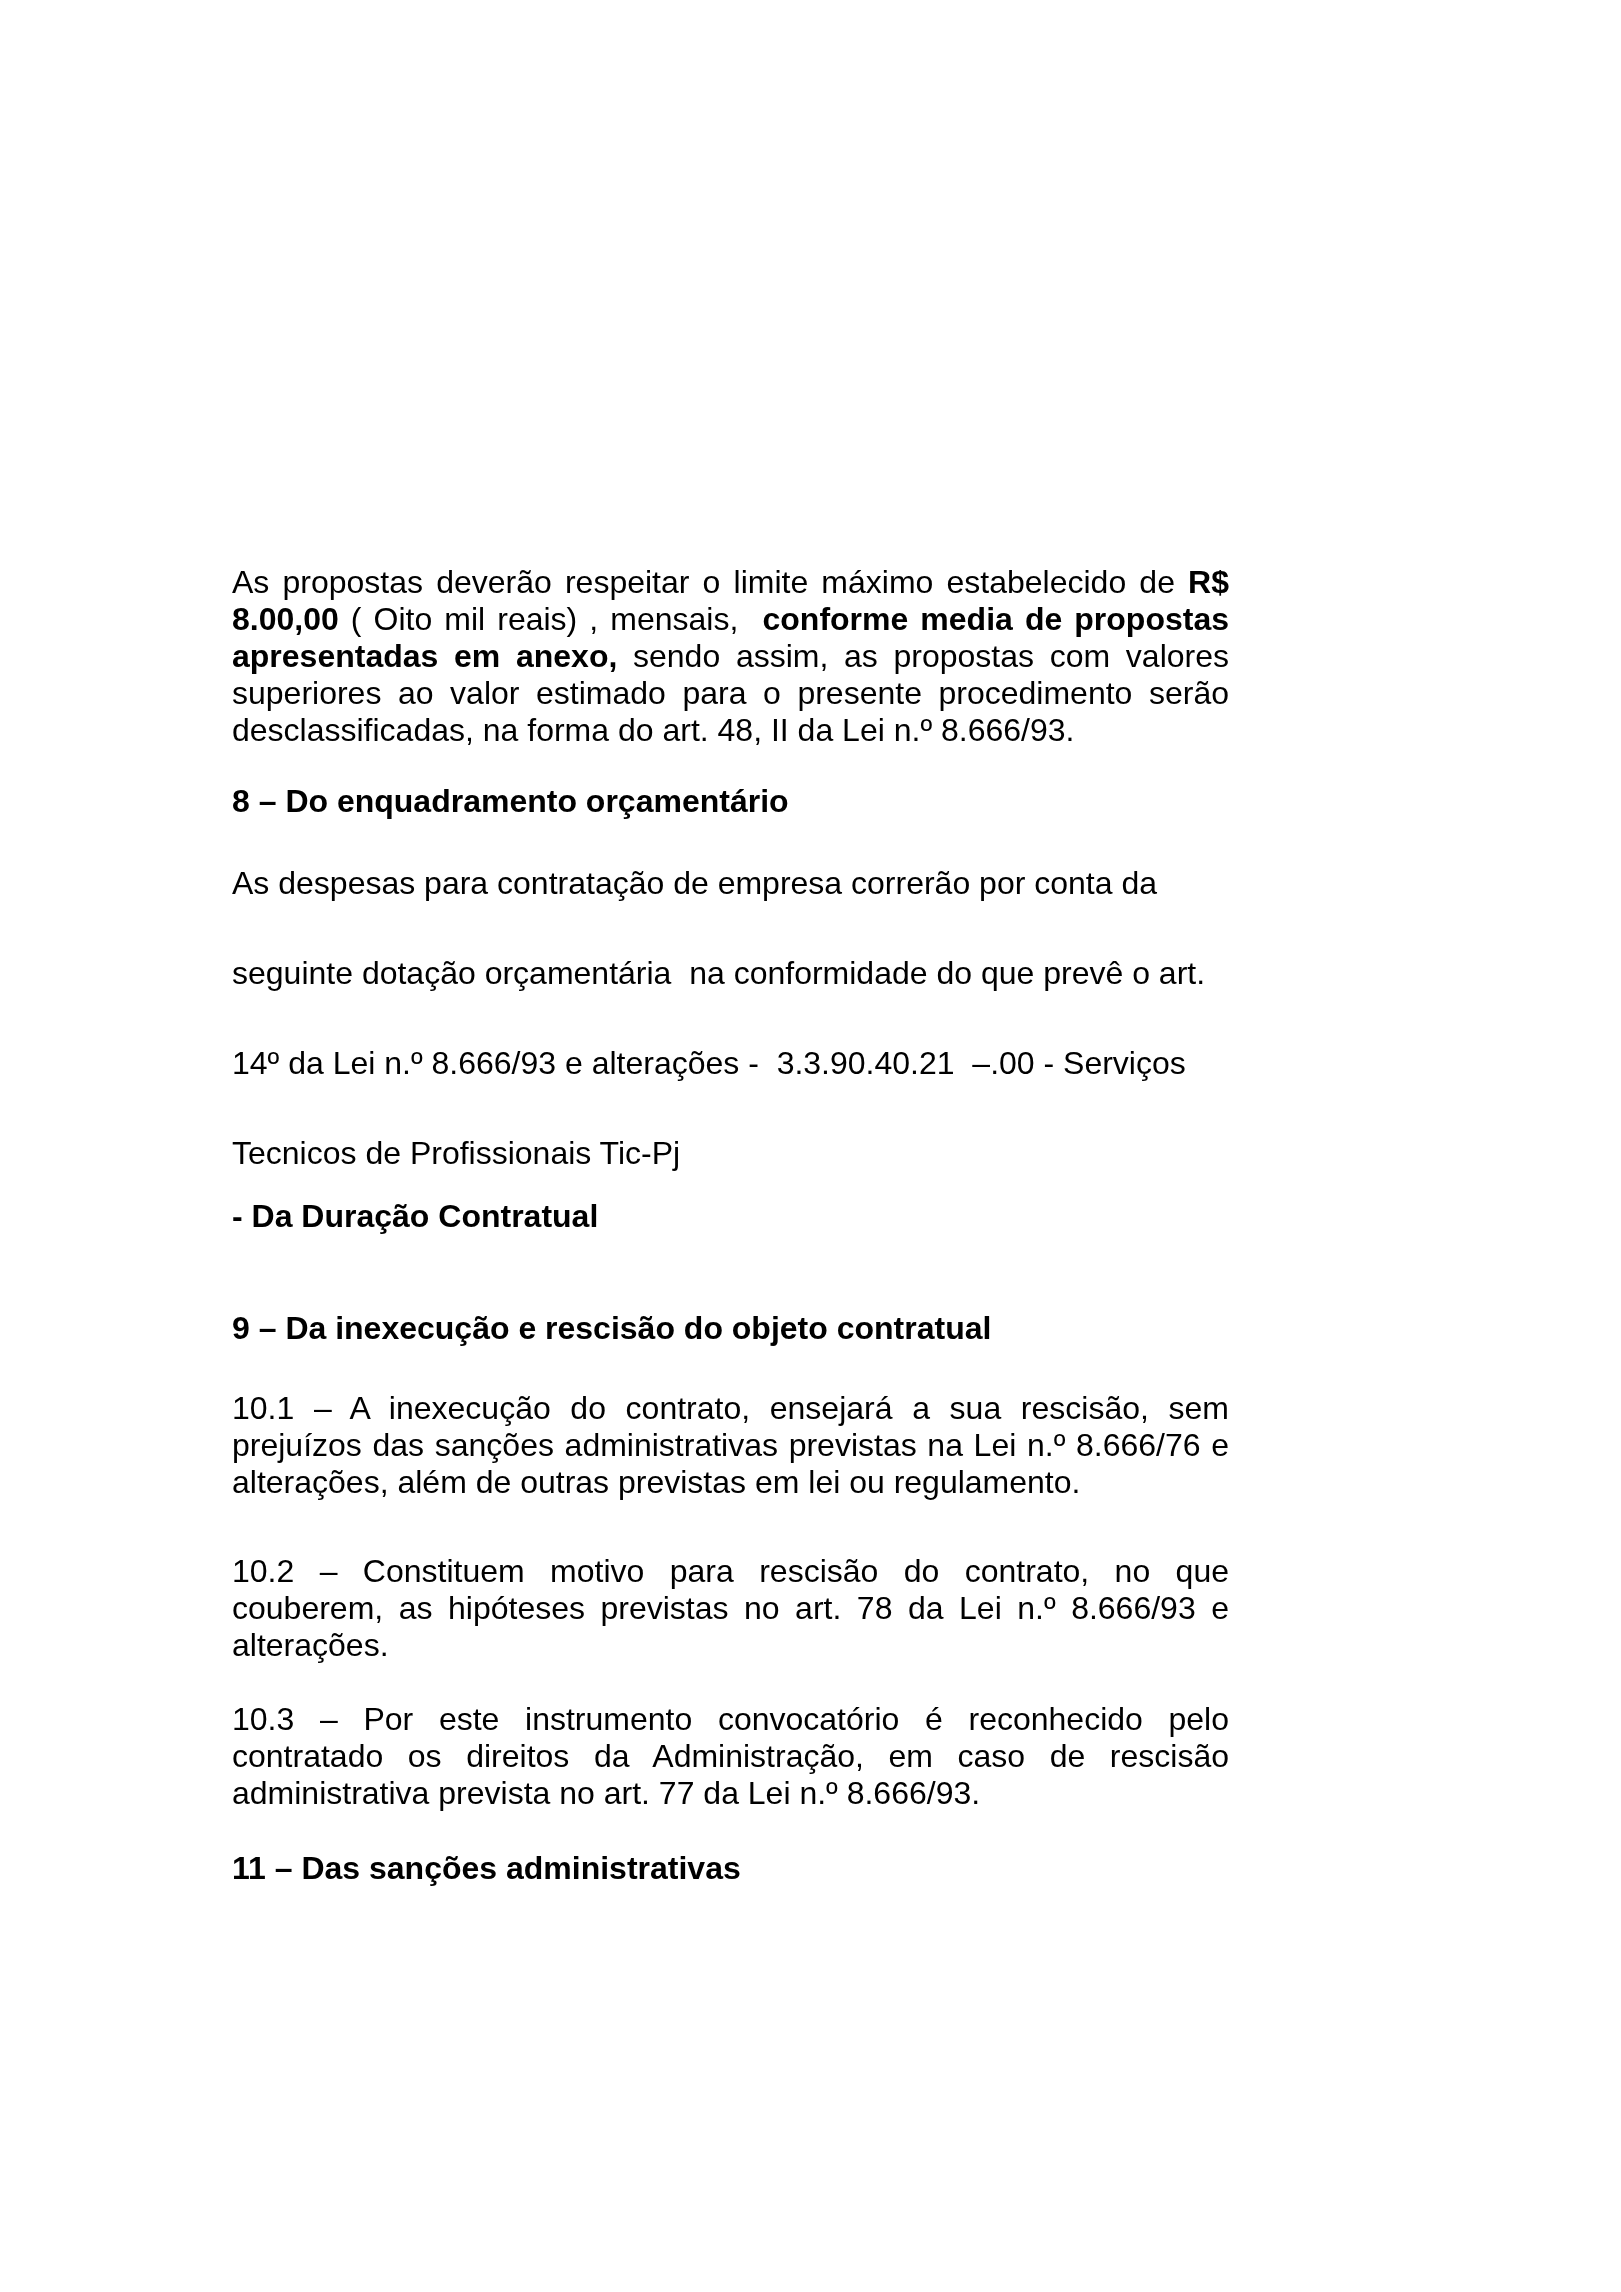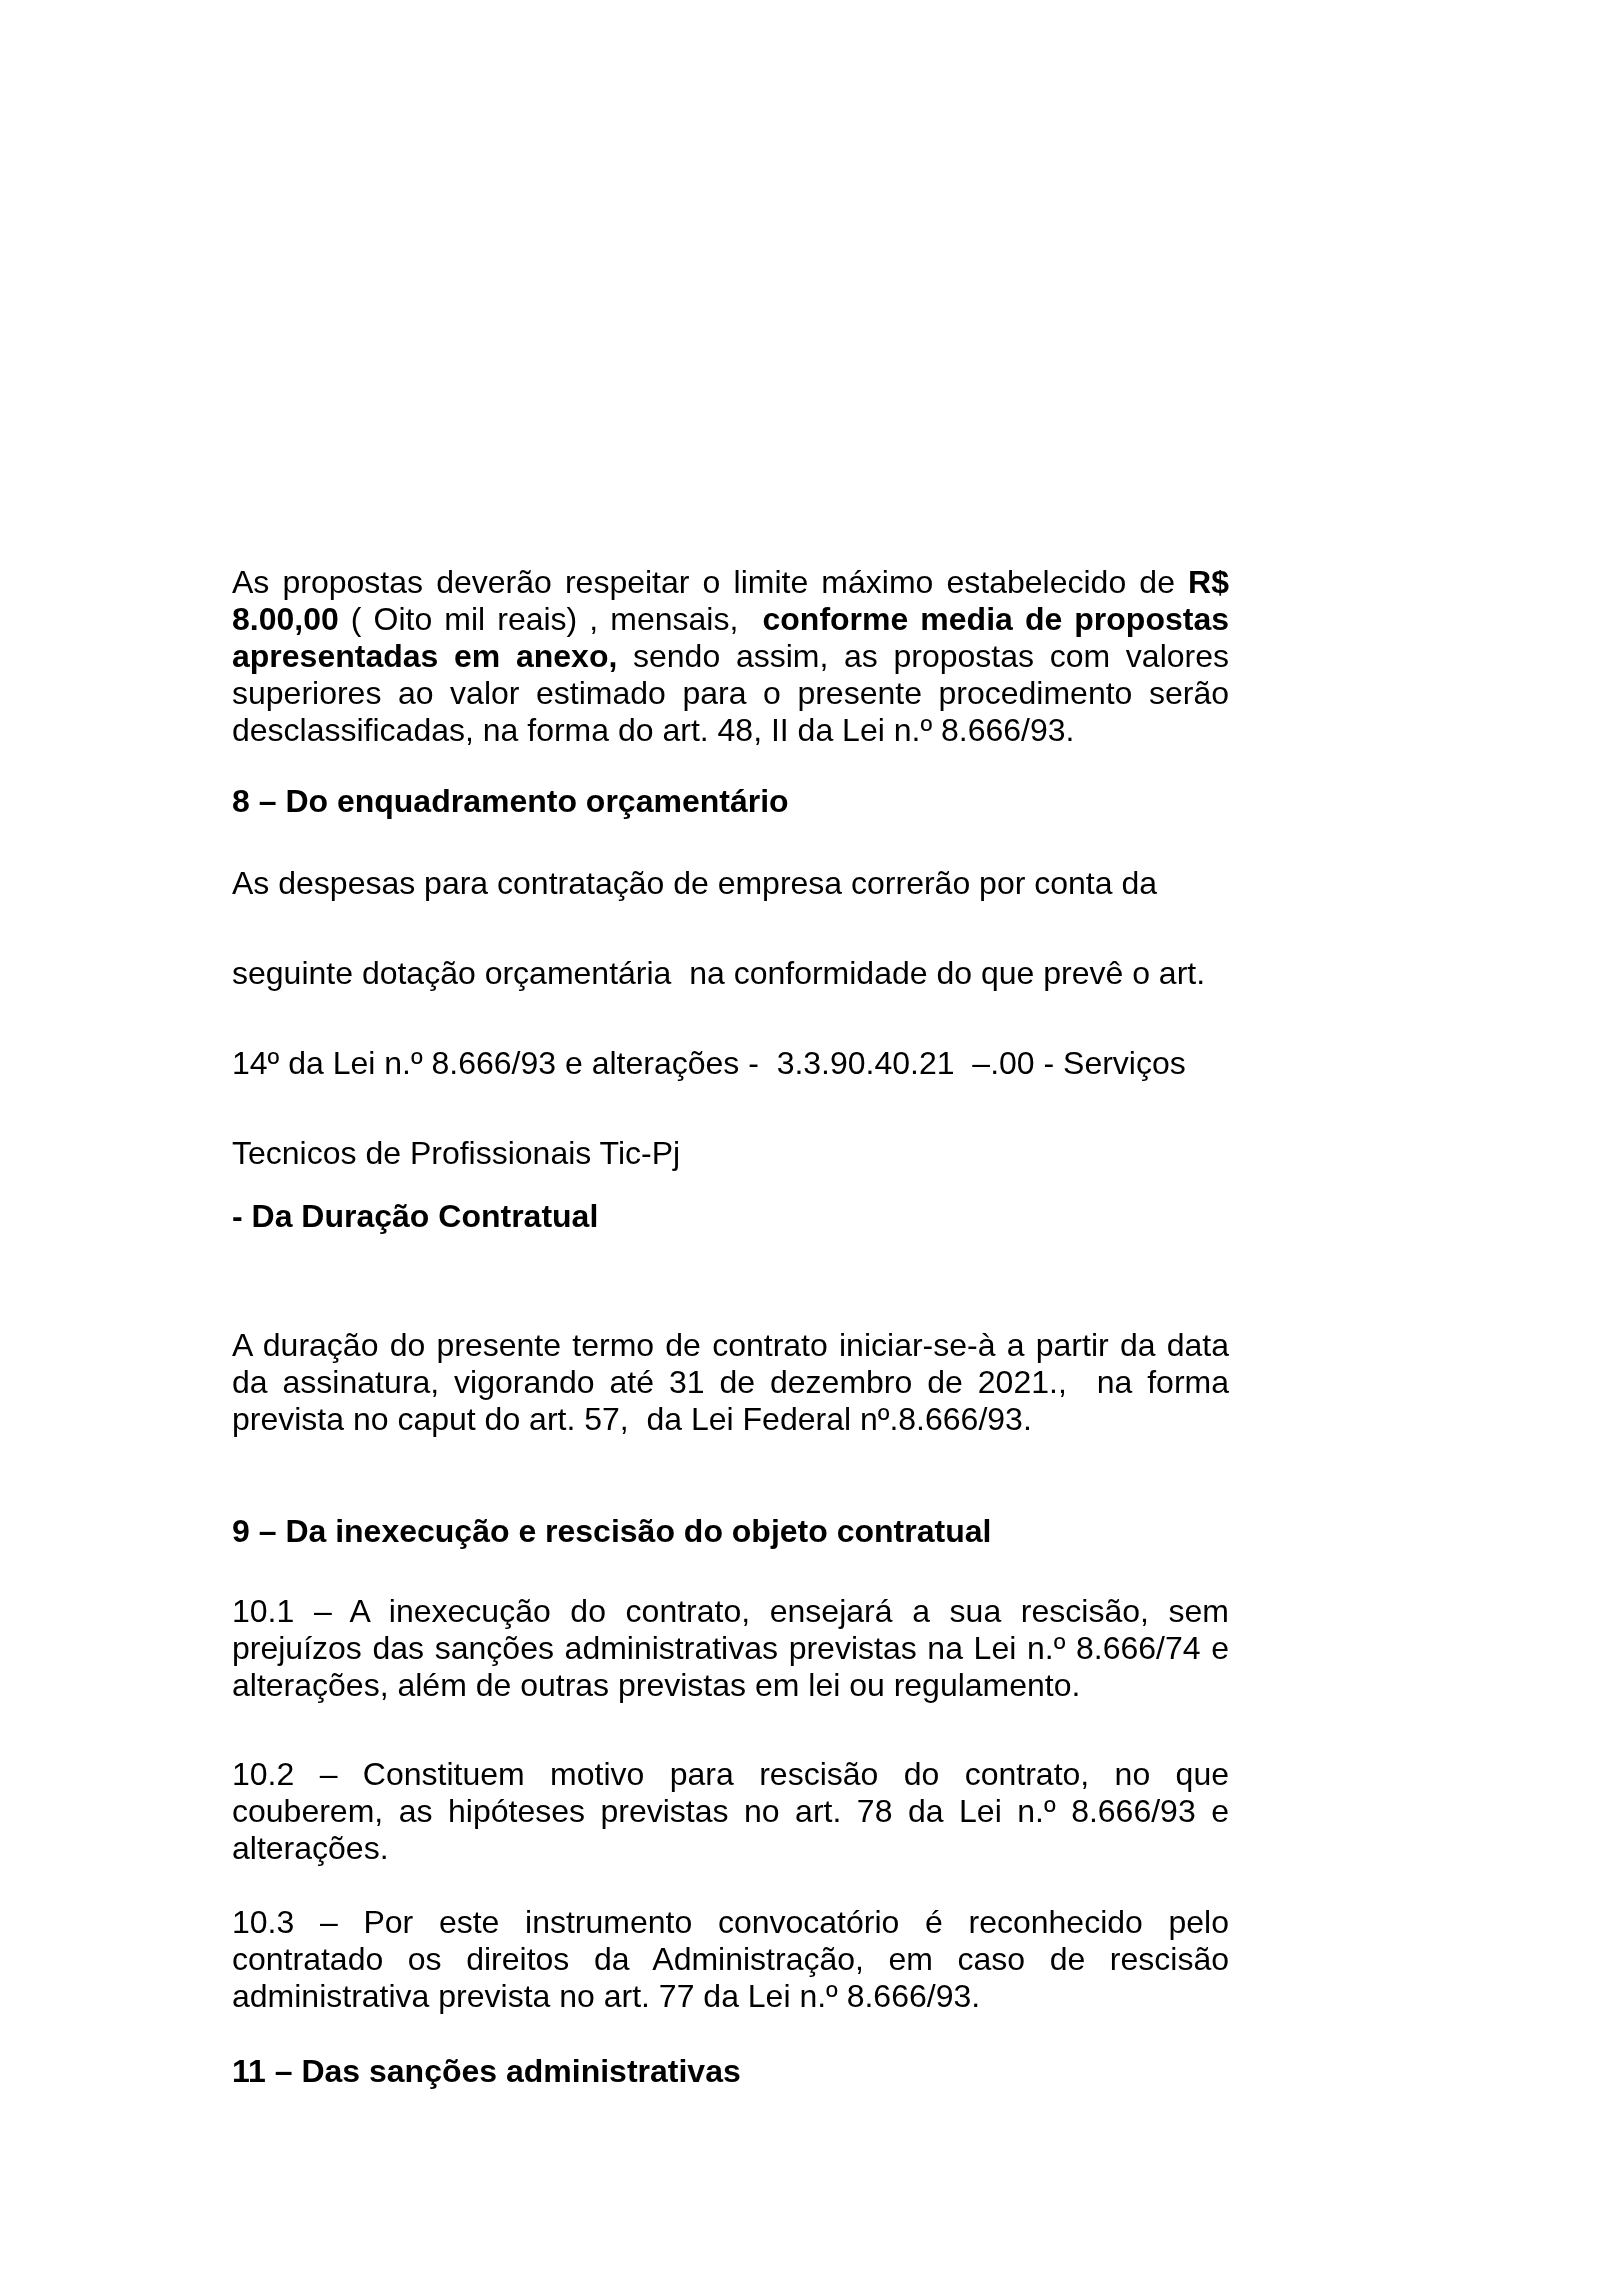--- a/index.html
+++ b/index.html
@@ -56,25 +56,24 @@
 <div class="content">
 
   <p class="para justify p-propostas"><span>As propostas deverão respeitar o limite máximo estabelecido de </span><span class="b">R$ 8.00,00</span><span> ( Oito mil reais) , mensais,  </span><span class="b">conforme media de propostas apresentadas em anexo,</span><span> sendo assim, as propostas com valores superiores ao valor estimado para o presente procedimento serão desclassificadas, na forma do art. 48, II da Lei n.º 8.666/93.</span></p>
 
   <p class="heading h-enquadra">8 – Do enquadramento orçamentário</p>
 
   <p class="para double-spaced p-dotacao">As despesas para contratação de empresa correrão por conta da seguinte dotação orçamentária  na conformidade do que prevê o art. 14º da Lei n.º 8.666/93 e alterações -  3.3.90.40.21  –.00 - Serviços Tecnicos de Profissionais Tic-Pj</p>
 
   <p class="heading h-duracao">- Da Duração Contratual</p>
 
-  <p class="para justify p-duracao">A duração do presente termo de contrato iniciar-se-à a partir da data da assinatura, vigorando até 31 de dezembro de 2021.,  na forma prevista no caput do art. 57,  da Lei Federal nº.8.666/93.</p>
 
   <p class="heading h-inexecucao">9 – Da inexecução e rescisão do objeto contratual</p>
 
-  <p class="para justify p-10-1">10.1 – A inexecução do contrato, ensejará a sua rescisão, sem prejuízos das sanções administrativas previstas na Lei n.º 8.666/74 e alterações, além de outras previstas em lei ou regulamento.</p>
+  <p class="para justify p-10-1">10.1 – A inexecução do contrato, ensejará a sua rescisão, sem prejuízos das sanções administrativas previstas na Lei n.º 8.666/76 e alterações, além de outras previstas em lei ou regulamento.</p>
 
   <p class="para justify p-10-2">10.2 – Constituem motivo para rescisão do contrato, no que couberem, as hipóteses previstas no art. 78 da Lei n.º 8.666/93 e alterações.</p>
 
   <p class="para justify p-10-3">10.3 – Por este instrumento convocatório é reconhecido pelo contratado os direitos da Administração, em caso de rescisão administrativa prevista no art. 77 da Lei n.º 8.666/93.</p>
 
   <p class="heading h-sancoes">11 – Das sanções administrativas</p>
 
 </div>
 
 

